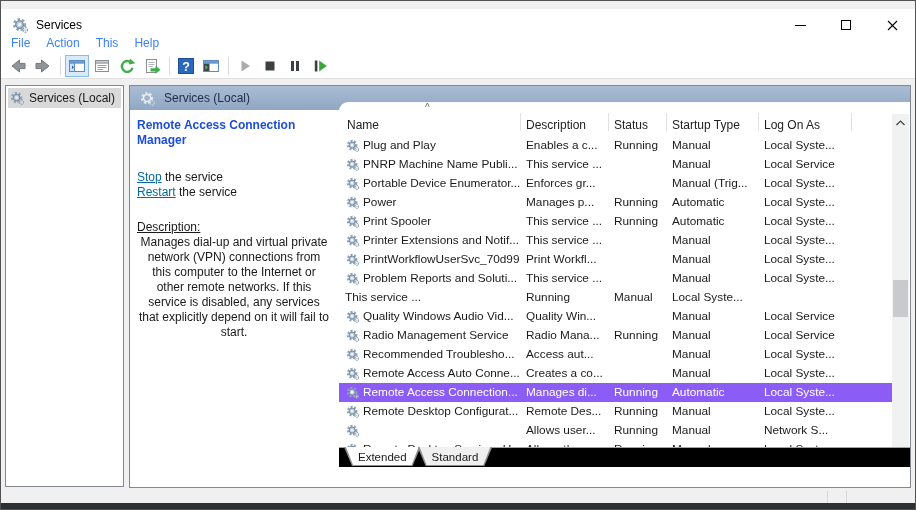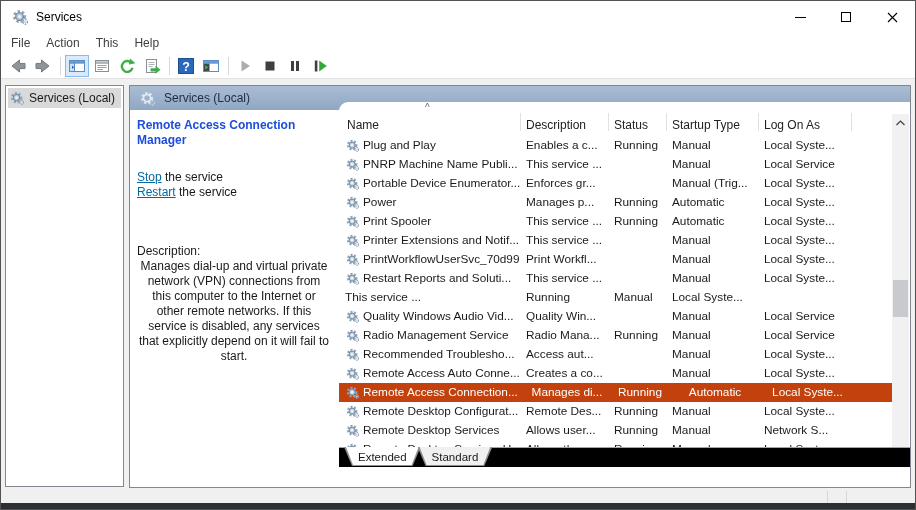--- a/index.html
+++ b/index.html
@@ -3,64 +3,64 @@
 <meta charset="utf-8">
 <style>
   html,body{margin:0;padding:0;background:#777;}
   *{box-sizing:border-box;cursor:default;}
   .window{
     position:relative;width:916px;height:510px;background:#f0f0f0;
     font-family:"Liberation Sans",sans-serif;font-size:12px;color:#1a1a1a;
     border:1px solid #515151;overflow:hidden;
   }
   
-  .titlebar{position:absolute;left:0;top:0;right:0;height:32px;background:#fff;display:flex;align-items:center;}
+  .titlebar{position:absolute;left:0;top:8px;right:0;height:32px;background:#fff;display:flex;align-items:center;}
   .titlebar .app-icon{margin-left:11px;width:16px;height:16px;}
   .titlebar .title{margin-left:8px;font-size:12px;color:#000;}
   .win-controls{position:absolute;right:0;top:0;height:32px;display:flex;}
   .win-btn{width:46px;height:32px;display:flex;align-items:center;justify-content:center;background:#fff;}
   .glyph-min{width:11px;height:1px;background:#000;display:block;}
   .glyph-max{width:10px;height:10px;border:1px solid #000;display:block;}
   
   .menubar{position:absolute;left:0;top:32px;right:0;height:21px;background:#fff;display:flex;align-items:center;padding-left:2px;}
-  .menu-item{padding:0 8px;height:21px;line-height:21px;color:#404040;}
+  .menu-item{padding:0 8px;height:21px;line-height:21px;color:#3b82f6;}
   
   .toolbar{position:absolute;left:0;top:53px;right:0;height:25px;background:#fff;border-bottom:1px solid #e2e2e2;display:flex;align-items:center;padding-left:5px;}
   .tbtn{width:24px;height:22px;display:flex;align-items:center;justify-content:center;margin-right:1px;border:1px solid transparent;}
   .tbtn svg{width:20px;height:20px;}
   .tbtn.toggled{background:#d8eafc;border:1px solid #88bceb;}
   .tsep{width:1px;height:18px;background:#d8d8d8;margin:0 4px;}
   
   .tree-panel{position:absolute;left:4px;top:84px;width:119px;height:402px;background:#fff;border:1px solid #828790;}
   .tree-item{margin:2px;height:20px;display:flex;align-items:center;background:#d9d9d9;padding-left:2px;}
   .tree-item svg{width:14px;height:14px;margin-right:5px;flex-shrink:0;}
   .right-panel{position:absolute;left:128px;top:84px;width:782px;height:403px;background:#fff;border:1px solid #828790;overflow:hidden;}
   .banner{position:absolute;left:0;top:0;right:0;height:24px;background:linear-gradient(#a9bcd3,#90a7c4);display:flex;align-items:center;}
   .banner svg{width:15px;height:15px;margin-left:10px;}
   .banner .banner-title{margin-left:9px;color:#1c2d47;font-size:12px;}
   
   .info-panel{position:absolute;left:0;top:24px;width:209px;bottom:20px;background:#fff;padding:5px 8px 0 7px;overflow:hidden;}
   .svc-title{font-weight:bold;font-size:12px;line-height:15px;margin-top:3px;color:#1d4ed8;}
   .svc-links{margin-top:22px;line-height:15px;}
   .svc-links a{color:#0369a1;text-decoration:underline;}
-  .svc-desc-label{margin-top:44px;line-height:15px;}
+  .svc-desc-label{margin-top:20px;line-height:15px;text-decoration:underline;}
   .svc-desc{line-height:15px;white-space:pre-line;text-align:center;}
   
   .list-panel{position:absolute;left:209px;top:16px;right:0;bottom:20px;background:#fff;border-top-left-radius:9px;overflow:hidden;}
   .list-header{position:relative;height:34px;display:grid;grid-template-columns:181px 88px 58px 92px 93px 1fr;align-items:end;padding-bottom:4px;font-size:12px;color:#222;}
   .list-header .hcell{white-space:nowrap;overflow:hidden;padding-left:6px;}
   .list-header .hcell:first-child{padding-left:8px;}
   .hsep{position:absolute;top:11px;bottom:5px;width:1px;background:#e1e1e1;}
   .sort-caret{position:absolute;left:86px;top:0px;font-size:10px;color:#666;letter-spacing:0;}
   .rows{position:absolute;left:0;right:18px;top:34px;bottom:0;overflow:hidden;font-size:11.8px;}
   .row{display:grid;grid-template-columns:181px 88px 58px 92px 93px 1fr;height:19px;line-height:19px;}
   .row>div{white-space:nowrap;overflow:hidden;padding-left:6px;}
   .c-name{display:flex;align-items:center;padding-left:7px !important;}
   .c-name svg{width:13px;height:13px;margin-right:4px;flex-shrink:0;}
-  .row.selected{background:#c2410c;color:#fff;text-align:center;}
+  .row.selected{background:#8b5cf6;color:#fff;}
   
   .vscroll{position:absolute;top:12px;right:1px;bottom:1px;width:17px;background:#f1f1f1;}
   .sb-arrow{position:absolute;left:0;width:17px;height:17px;display:flex;align-items:center;justify-content:center;}
   .sb-up{top:0;}
   .sb-down{bottom:0;}
   .sb-arrow svg{width:9px;height:6px;}
   .sb-thumb{position:absolute;left:1px;width:15px;top:166px;height:37px;background:#c8cace;}
   
   .tabstrip{position:absolute;left:0;right:0;bottom:0;height:20px;background:#000000;border-top:1px solid #a3a3a3;display:flex;padding-left:5px;z-index:5;}
   .tab{position:relative;height:19px;margin-top:-1px;padding:0 14px;margin-right:-3px;clip-path:polygon(0 0,100% 0,calc(100% - 8px) 100%,8px 100%);background:#8f8f8f;display:flex;align-items:center;justify-content:center;}
@@ -345,21 +345,21 @@
     <div class="c-startup">Manual</div>
     <div class="c-logon">Local Syste...</div>
     <div></div>
   </div>
 
   <div class="row">
     <div class="c-name">
       <svg viewBox="0 0 14 14">
                 <use href="#gear-sym"></use>
               </svg>
-      <span class="txt">Restart Reports and Soluti...</span>
+      <span class="txt">Problem Reports and Soluti...</span>
     </div>
     <div class="c-desc">This service ...</div>
     <div class="c-status"></div>
     <div class="c-startup">Manual</div>
     <div class="c-logon">Local Syste...</div>
     <div></div>
   </div>
 
   <div class="row">
     <div class="c-desc">This service ...</div>
@@ -451,21 +451,20 @@
     <div class="c-startup">Manual</div>
     <div class="c-logon">Local Syste...</div>
     <div></div>
   </div>
 
   <div class="row">
     <div class="c-name">
       <svg viewBox="0 0 14 14">
                 <use href="#gear-sym"></use>
               </svg>
-      <span class="txt">Remote Desktop Services</span>
     </div>
     <div class="c-desc">Allows user...</div>
     <div class="c-status">Running</div>
     <div class="c-startup">Manual</div>
     <div class="c-logon">Network S...</div>
     <div></div>
   </div>
 
   <div class="row">
     <div class="c-name">

